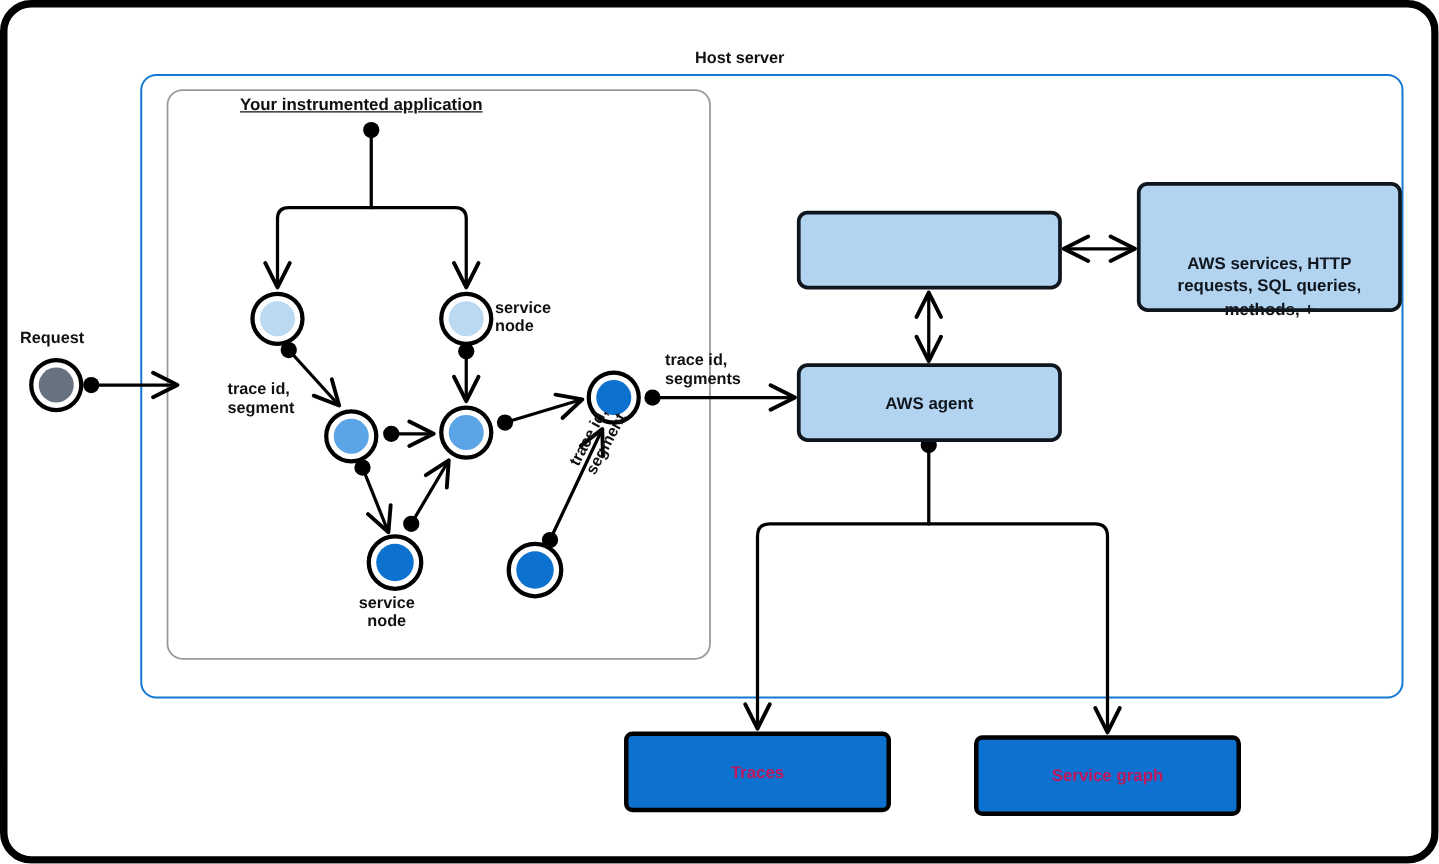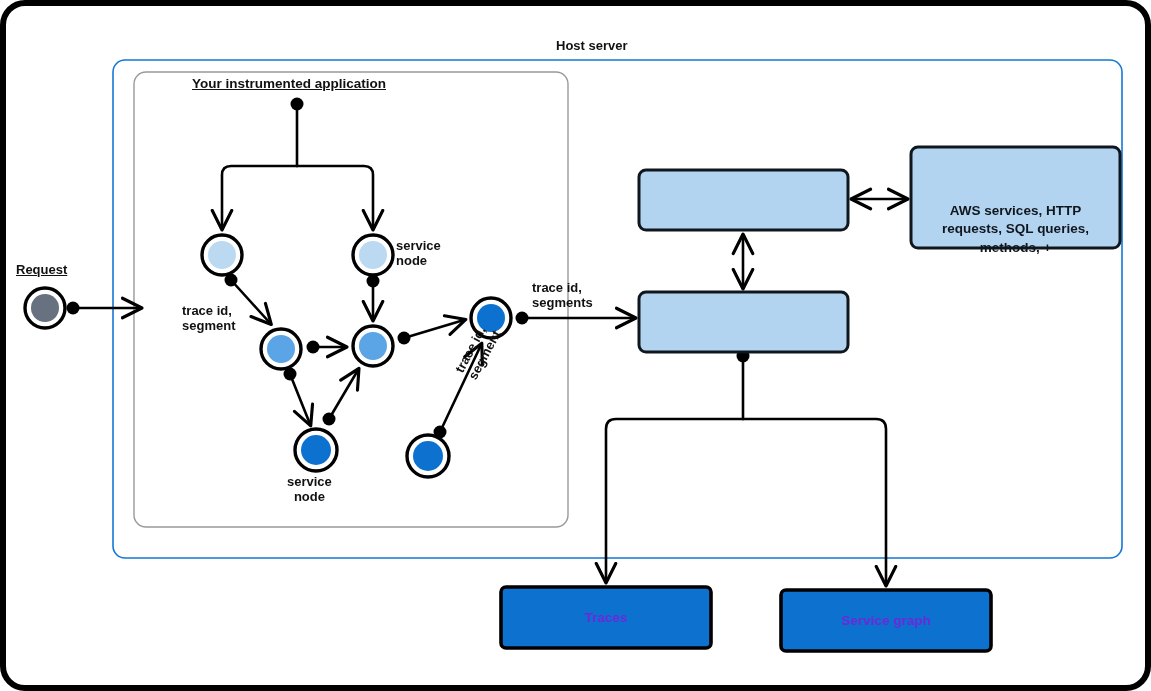--- a/index.html
+++ b/index.html
@@ -3,21 +3,21 @@
 <meta charset="utf-8">
 <title>AWS X-Ray Host Server Diagram</title>
 <style>
   html,body{margin:0;padding:0;background:#ffffff;}
   body{font-family:"Liberation Sans","DejaVu Sans",sans-serif;}
   #stage{position:relative;width:1151px;height:691px;background:#ffffff;overflow:hidden;padding-left:39px;}
   #stage svg{position:absolute;left:0;top:0;}
   .lbl{position:absolute;font-weight:bold;color:#111111;line-height:1.18;}
   .boxlabel{position:absolute;display:flex;align-items:center;justify-content:center;
             text-align:center;font-weight:bold;color:#10161d;pointer-events:none;}
-  .boxlabel.white{color:#6d28d9;}
+  .boxlabel.white{color:#be185d;}
 </style>
 </head>
 <body>
 
 <div id="stage">
 
   <svg width="1151" height="691" viewBox="0 0 1151 691">
     <defs>
       <marker id="arrow" viewBox="0 0 12 12" refX="10" refY="6" markerWidth="9" markerHeight="9" orient="auto-start-reverse">
         <path d="M 1 1 L 11 6 L 1 11" fill="none" stroke="#000" stroke-width="1.6" stroke-linecap="round" stroke-linejoin="round"></path>
@@ -121,39 +121,40 @@
       <rect x="639" y="292" width="209" height="60" rx="7" ry="7" fill="#b3d4f0" stroke="#10161d" stroke-width="3"></rect>
       <rect x="501" y="587" width="210" height="61" rx="5" ry="5" fill="#0d72cf" stroke="#000000" stroke-width="3.6"></rect>
       <rect x="781" y="590" width="210" height="61" rx="5" ry="5" fill="#0d72cf" stroke="#000000" stroke-width="3.6"></rect>
     </g>
   </svg>
 
   <div class="lbl" style="left:556px;top:38px;font-size:13px;">Host server</div>
 
   <div class="lbl" style="left:192px;top:76px;font-size:13.5px;text-decoration:underline;">Your instrumented application</div>
 
-  <div class="lbl" style="left:16px;top:262px;font-size:13px;text-decoration:underline;">Request</div>
+  <div class="lbl" style="left:16px;top:262px;font-size:13px;">Request</div>
 
   <div class="lbl" style="left:182px;top:303px;font-size:13px;white-space:pre;">trace id,
 segment</div>
 
   <div class="lbl" style="left:532px;top:280px;font-size:13px;white-space:pre;">trace id,
 segments</div>
 
   <div class="lbl" style="left:452px;top:368px;font-size:13px;white-space:pre;
               transform:rotate(-62deg);transform-origin:left top;">trace id,
 segment</div>
 
   <div class="lbl" style="left:396px;top:238px;font-size:13px;white-space:pre;">service
 node</div>
 
   <div class="lbl" style="left:287px;top:474px;font-size:13px;white-space:pre;text-align:center;">service
 node</div>
 
 
   <div class="boxlabel" style="left:921px;top:147px;width:189px;height:101px;font-size:13.5px;line-height:1.35;margin-top:32px;">AWS services, HTTP requests, SQL queries, methods, +</div>
 
+  <div class="boxlabel" style="left:639px;top:292px;width:209px;height:60px;font-size:13.5px;">AWS agent</div>
 
   <div class="boxlabel white" style="left:501px;top:587px;width:210px;height:61px;font-size:13.5px;">Traces</div>
 
   <div class="boxlabel white" style="left:781px;top:590px;width:210px;height:61px;font-size:13.5px;">Service graph</div>
 
 </div>
 
 </body></html>

